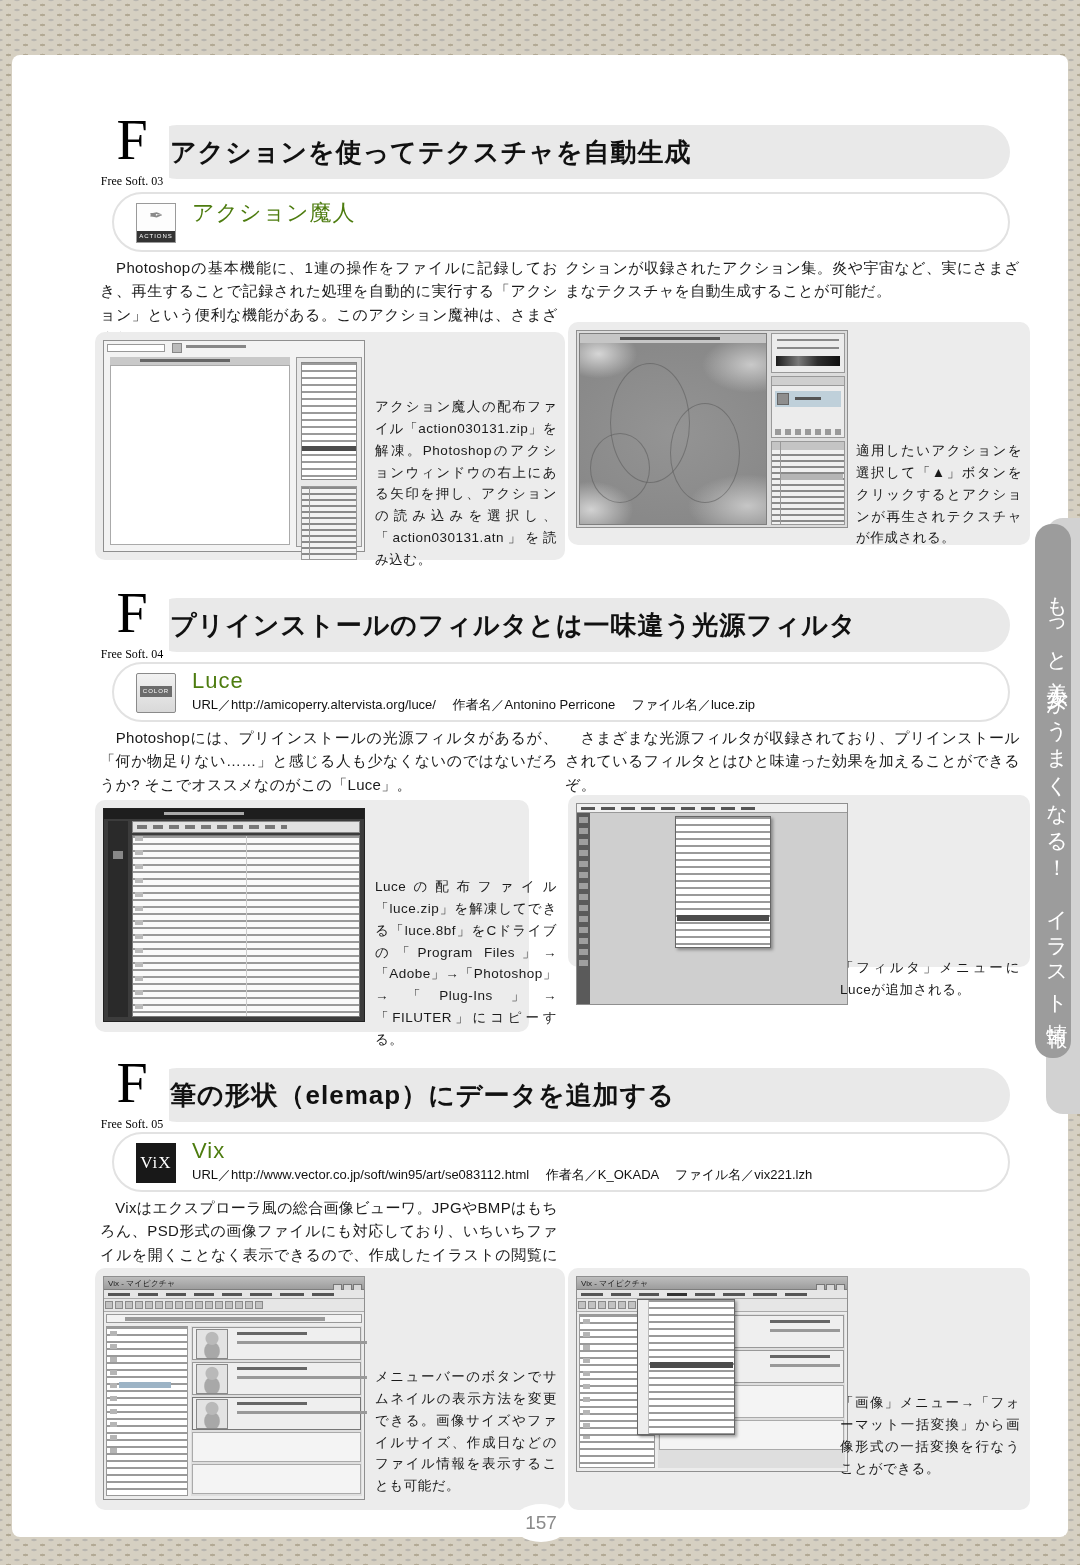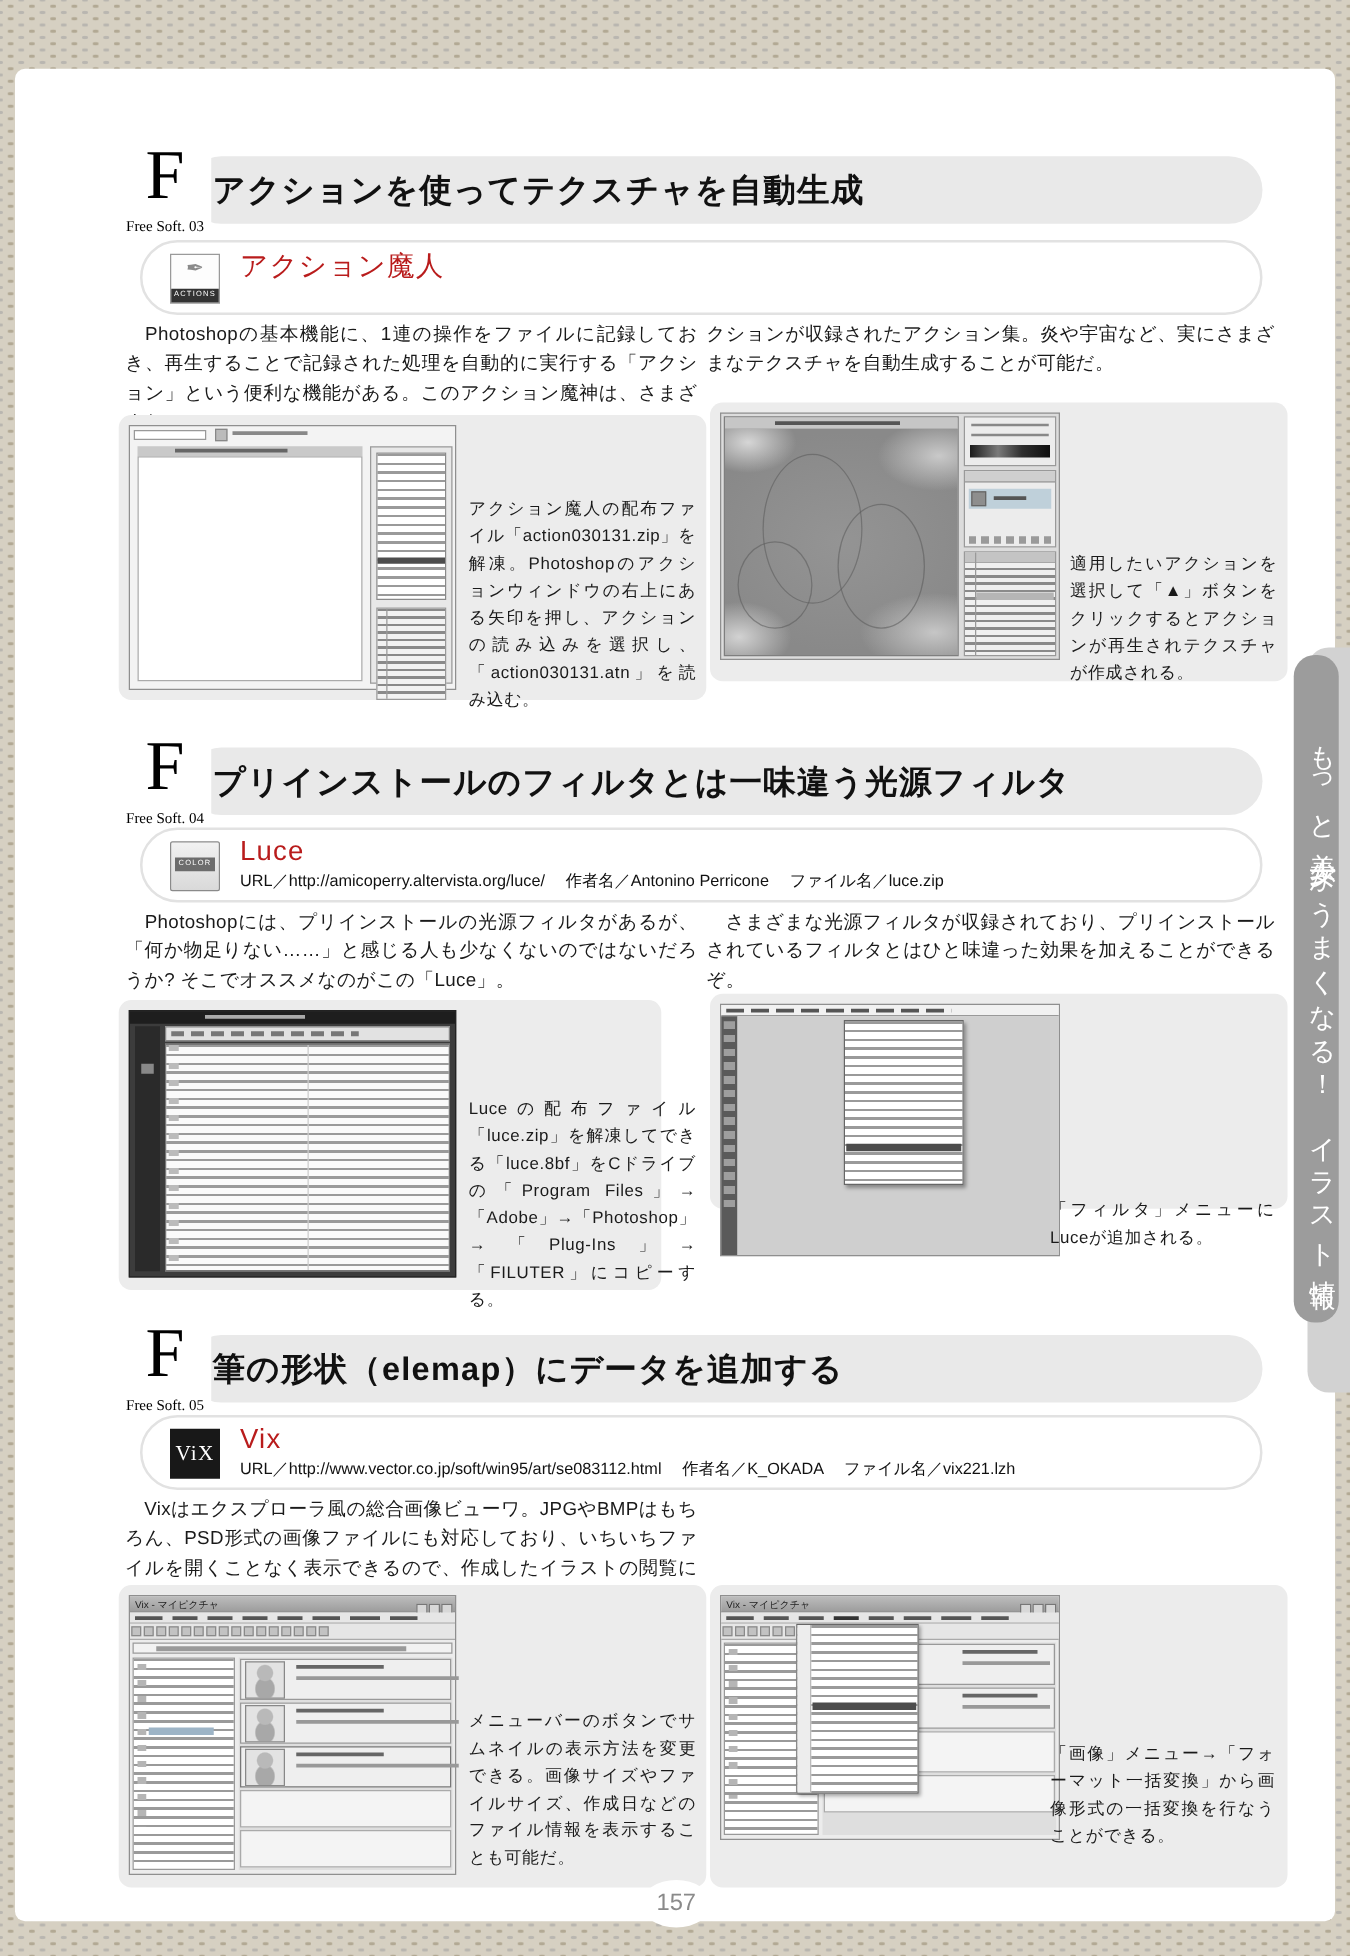--- a/index.html
+++ b/index.html
@@ -19,21 +19,21 @@
   
   .banner { position:absolute; height:54px; background:#e9e9e9; border-radius:27px; }
   .banner .title { position:absolute; left:20px; top:0; line-height:54px; font-size:26px; font-weight:700; letter-spacing:1px; color:#111; white-space:nowrap; }
   .fbadge { position:absolute; width:74px; height:96px; background:#fff; border-radius:14px; text-align:center; }
   .fbadge .fletter { font-family:"Liberation Serif","DejaVu Serif",serif; font-size:56px; line-height:64px; color:#000; display:block; }
   .fbadge .flabel { font-family:"Liberation Serif","DejaVu Serif",serif; font-size:12px; color:#000; display:block; margin-top:2px; white-space:nowrap; }
 
   
   .pill { position:absolute; height:60px; background:#fff; border:2px solid #e2e2e2; border-radius:30px; }
   .pill .picon { position:absolute; left:22px; top:9px; width:40px; height:40px; }
-  .pill .pname { position:absolute; left:78px; top:4px; font-size:22px; color:#b91c1c; letter-spacing:1px; }
+  .pill .pname { position:absolute; left:78px; top:4px; font-size:22px; color:#4d7c0f; letter-spacing:1px; }
   .pill .pmeta { position:absolute; left:78px; top:32px; font-size:13px; color:#111; white-space:nowrap; }
 
   .body-col { position:absolute; font-size:15px; line-height:1.55; color:#1a1a1a; text-align:justify; letter-spacing:0.3px; }
 
   .figpanel { position:absolute; background:#ececec; border-radius:10px; }
   .caption { position:absolute; font-size:13.5px; line-height:1.62; color:#1a1a1a; text-align:justify; letter-spacing:0.5px; }
 
   
   .shot { position:absolute; border:1px solid #8f8f8f; background:#f3f3f3; }
   .lines { background-image:repeating-linear-gradient(to bottom, #9a9a9a 0 2px, transparent 2px 7px); }

